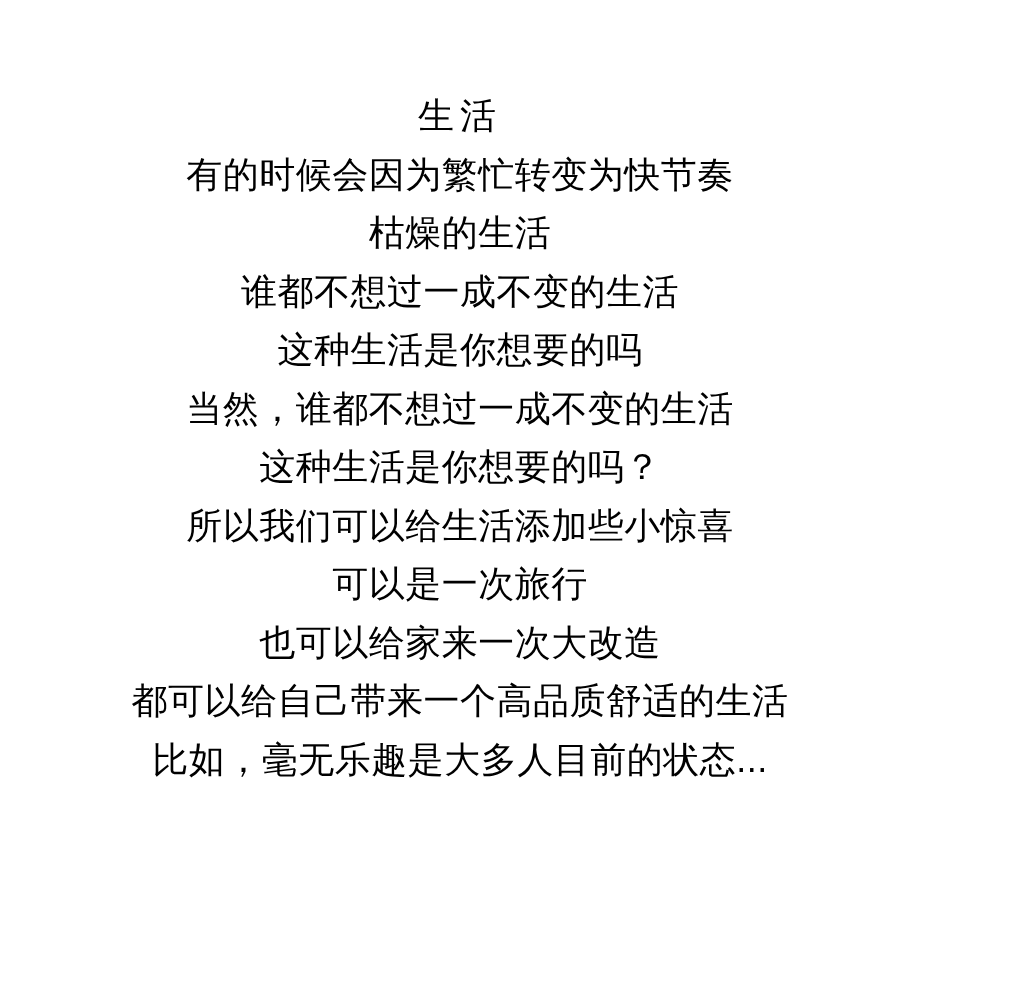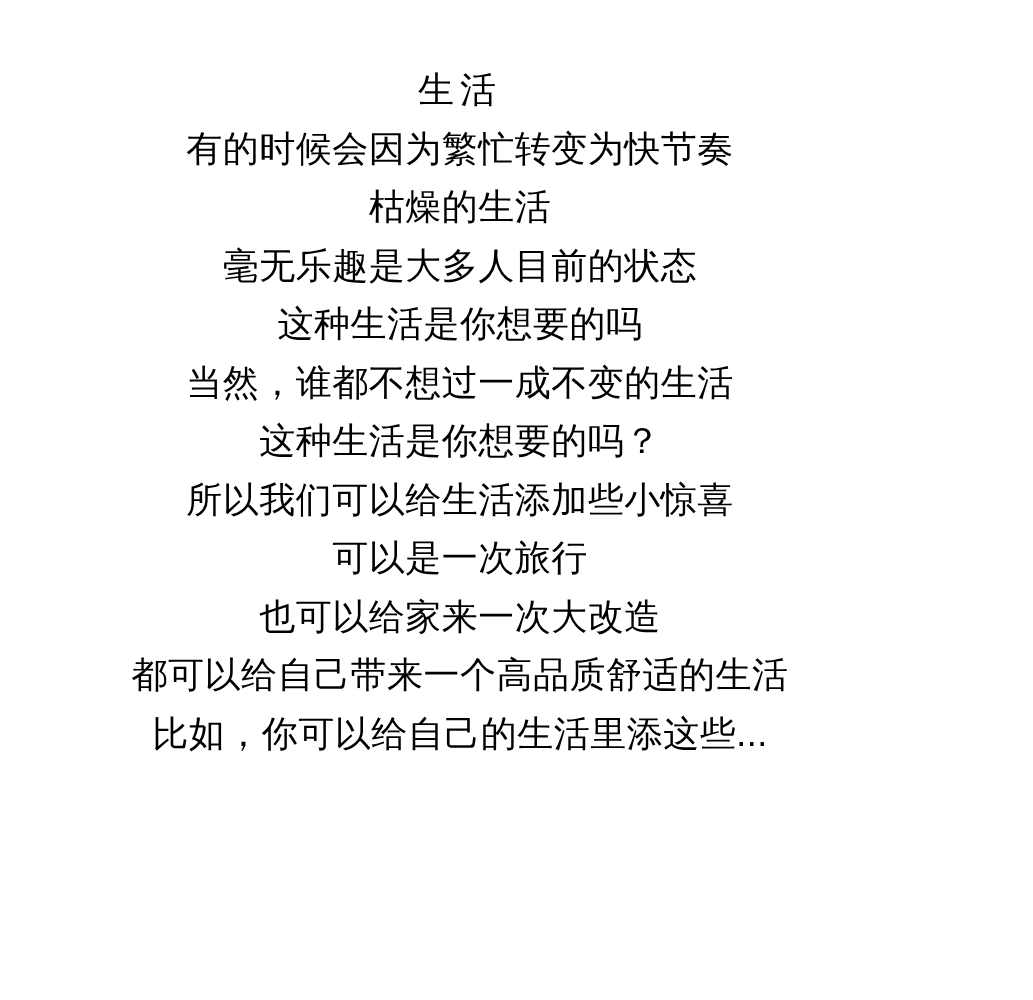--- a/index.html
+++ b/index.html
@@ -26,33 +26,34 @@
     line-height: 58.5px;
     font-weight: 400;
     letter-spacing: 0.5px;
     white-space: nowrap;
   }
   .text-line {
     height: 58.5px;
   }
   .title-line {
     letter-spacing: 6px;
+    margin-top: 26px;
   }
 </style>
 </head>
 <body>
 
 <div class="page">
   <div class="text-block">
     <div class="text-line title-line">生活</div>
     <div class="text-line">有的时候会因为繁忙转变为快节奏</div>
     <div class="text-line">枯燥的生活</div>
-    <div class="text-line">毫无乐趣是大多人目前的状态</div>
+    <div class="text-line">谁都不想过一成不变的生活</div>
     <div class="text-line">这种生活是你想要的吗</div>
     <div class="text-line">当然，谁都不想过一成不变的生活</div>
     <div class="text-line">这种生活是你想要的吗？</div>
     <div class="text-line">所以我们可以给生活添加些小惊喜</div>
     <div class="text-line">可以是一次旅行</div>
     <div class="text-line">也可以给家来一次大改造</div>
     <div class="text-line">都可以给自己带来一个高品质舒适的生活</div>
-    <div class="text-line">比如，你可以给自己的生活里添这些...</div>
+    <div class="text-line">比如，毫无乐趣是大多人目前的状态...</div>
   </div>
 </div>
 
 </body></html>

